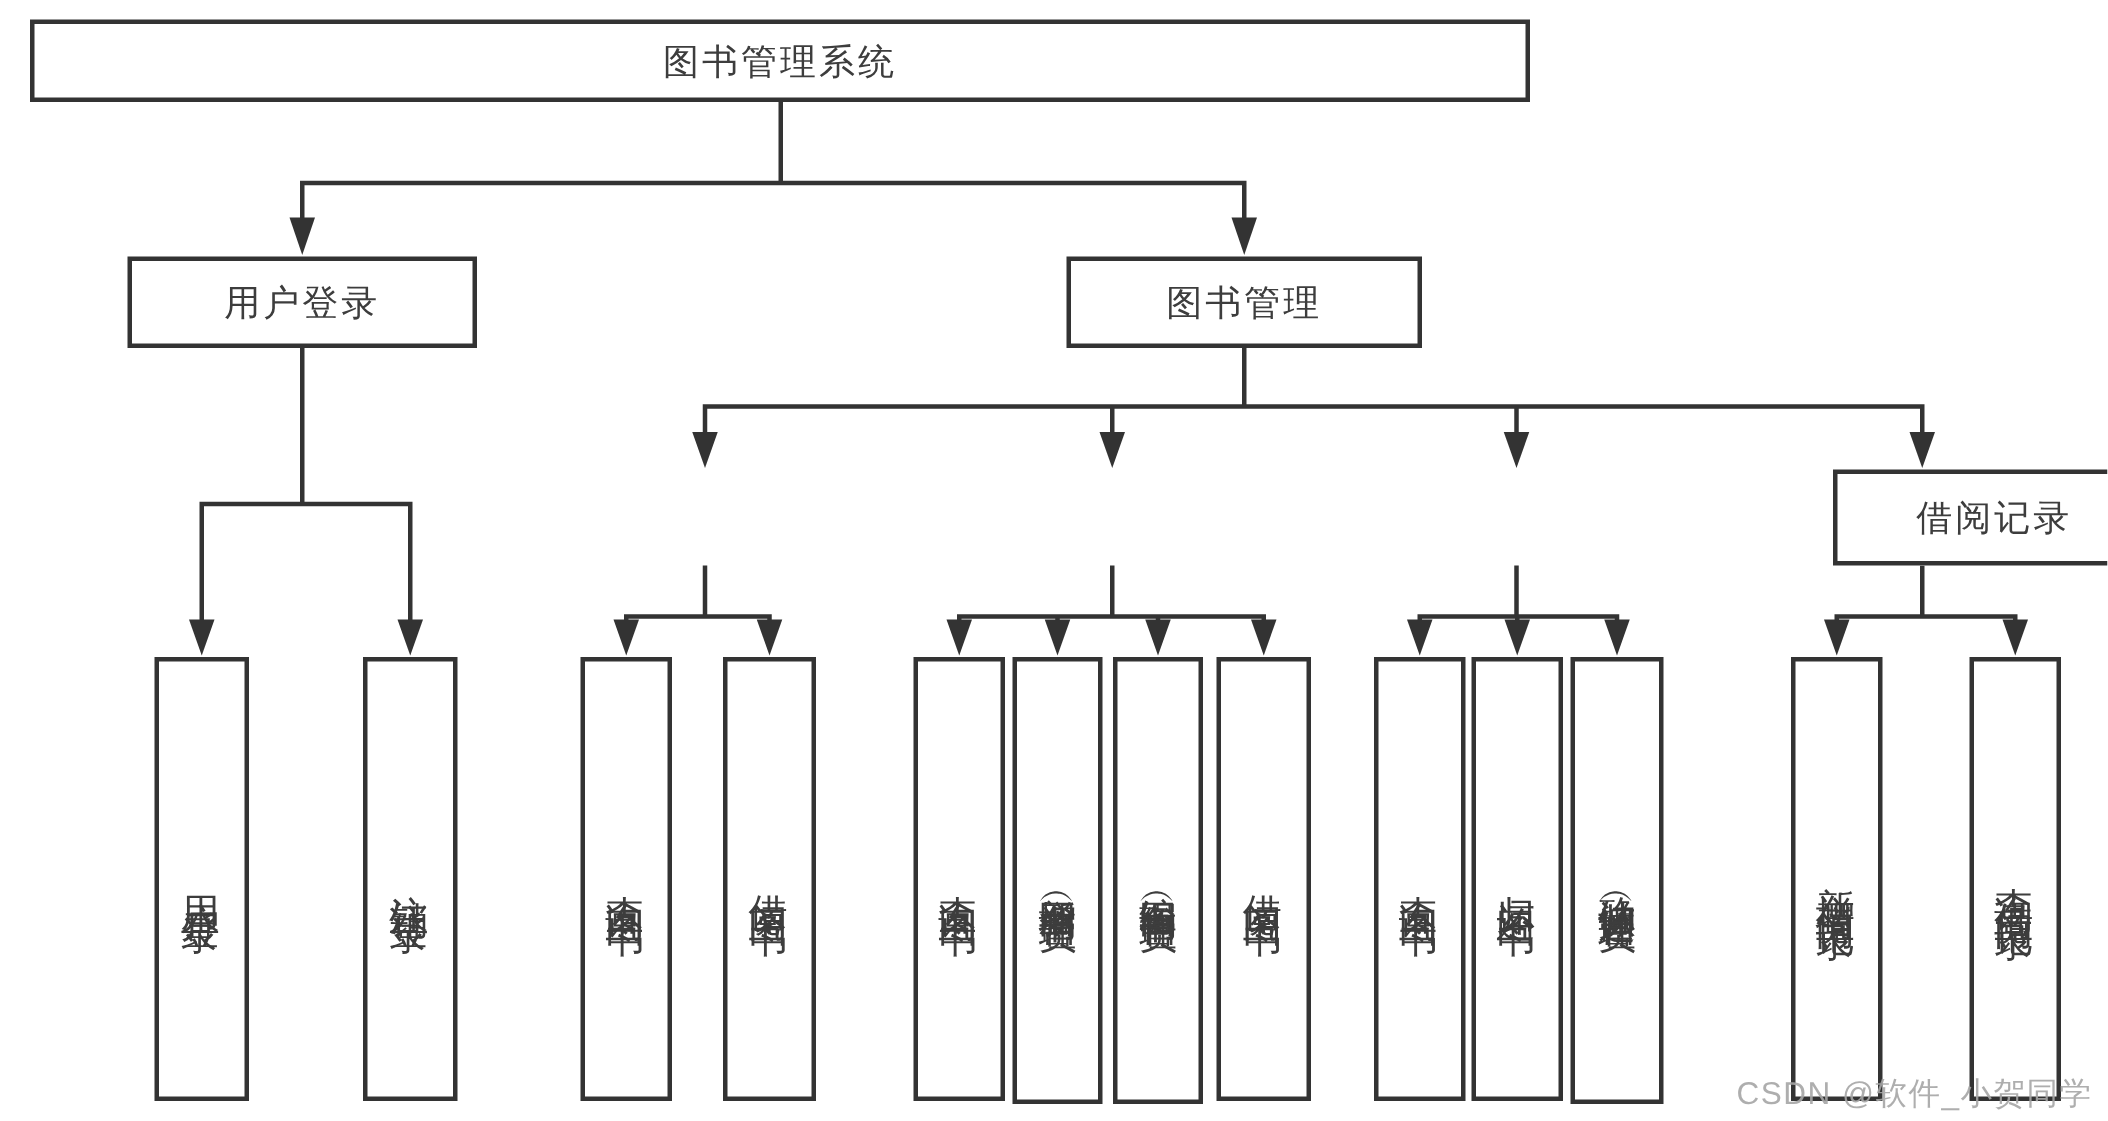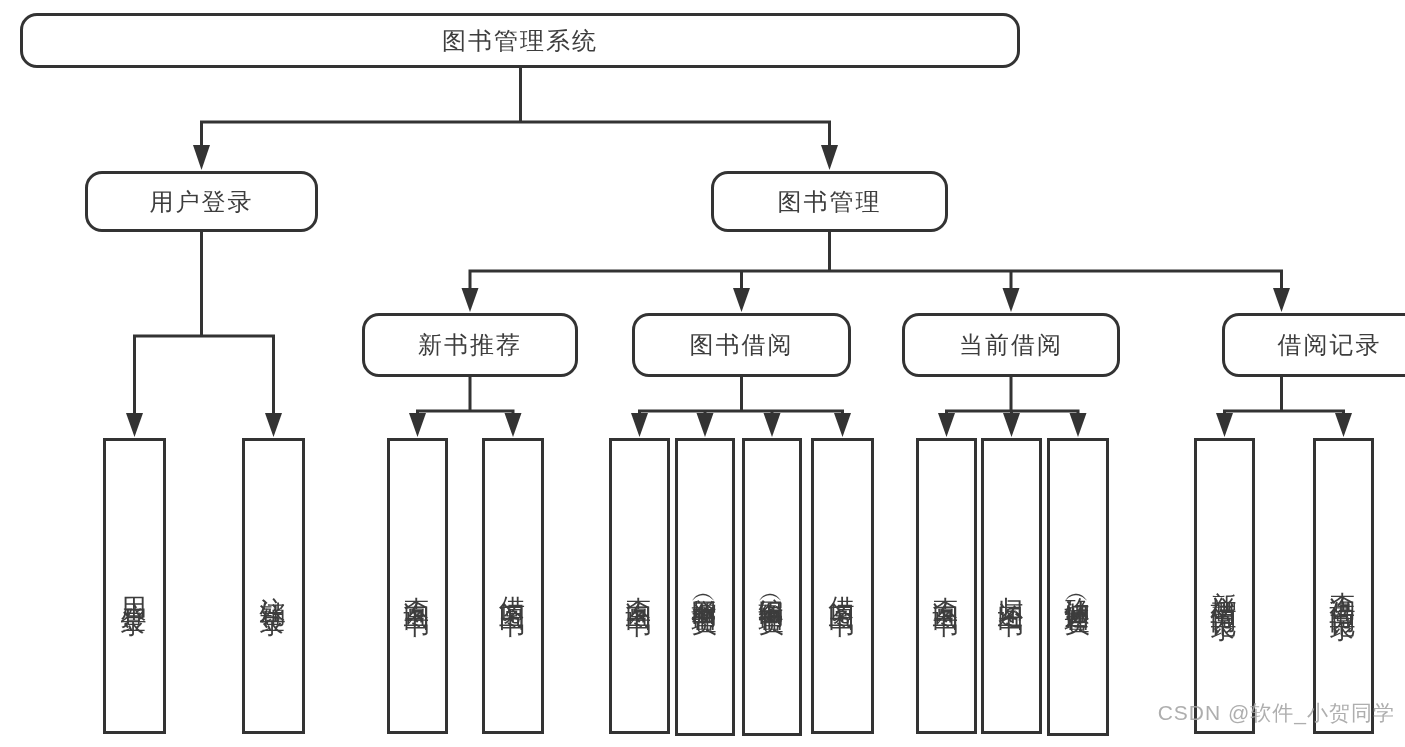--- a/index.html
+++ b/index.html
@@ -24,36 +24,35 @@
     display: flex;
     align-items: center;
     justify-content: center;
     color: #3d3d3d;
     z-index: 2;
   }
   .node.h {
     font-size: 24px;
     letter-spacing: 2px;
     white-space: nowrap;
-    border-radius: 17px;
   }
   .node.leaf {
     writing-mode: vertical-rl;
     text-orientation: mixed;
     font-size: 26px;
     letter-spacing: 5px;
   }
   .node.leaf.dense {
     font-size: 25px;
     letter-spacing: 2px;
   }
   .watermark {
     position: absolute;
     right: 10px;
-    bottom: 20px;
+    bottom: 4px;
     font-size: 21px;
     letter-spacing: 1px;
     color: rgba(165,165,165,0.9);
     z-index: 3;
     white-space: nowrap;
   }
 </style>
 </head>
 <body>
 
@@ -103,29 +102,20 @@
     <span>图书管理系统</span>
   </div>
 
   <div class="node h" style="left:85px; top:171px; width:233px; height:61px;">
     <span>用户登录</span>
   </div>
   <div class="node h" style="left:711px; top:171px; width:237px; height:61px;text-align:right;">
     <span>图书管理</span>
   </div>
 
-  <div class="node h" style="left:362px; top:313px; width:216px; height:64px;">
-    <span>新书推荐</span>
-  </div>
-  <div class="node h" style="left:632px; top:313px; width:219px; height:64px;">
-    <span>图书借阅</span>
-  </div>
-  <div class="node h" style="left:902px; top:313px; width:218px; height:64px;">
-    <span>当前借阅</span>
-  </div>
   <div class="node h" style="left:1174px; top:313px; width:215px; height:64px;margin-left:48px;">
     <span>借阅记录</span>
   </div>
 
   <div class="node leaf" style="left:103px; top:438px; width:63px; height:296px;">
     <span>用户登录</span>
   </div>
   <div class="node leaf" style="left:242px; top:438px; width:63px; height:296px;">
     <span>注销登录</span>
   </div>

